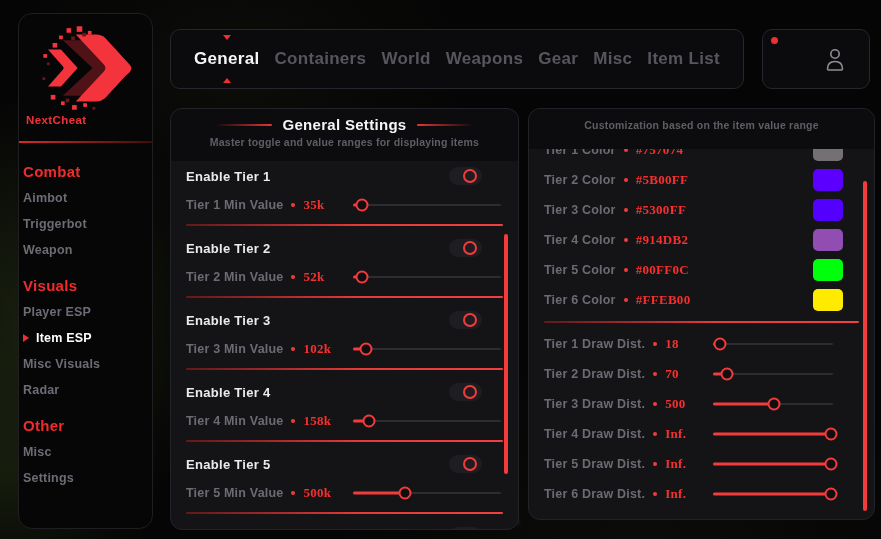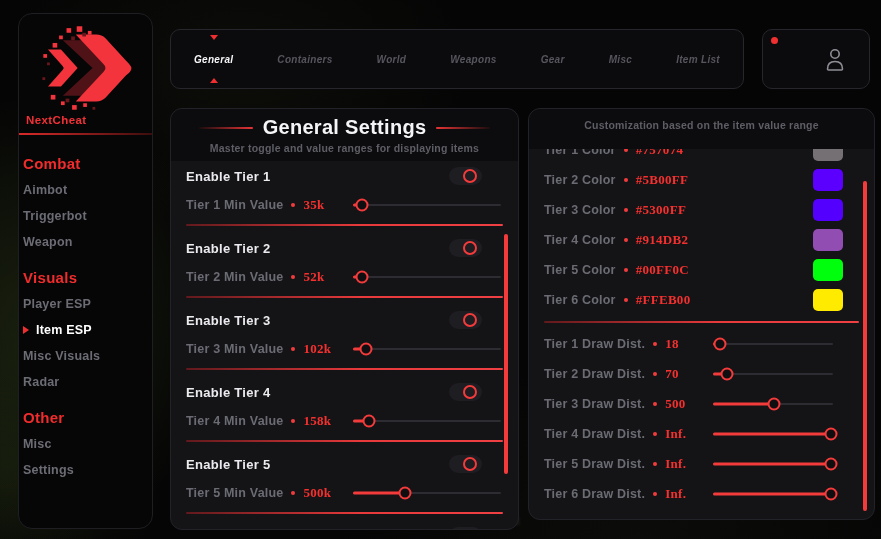--- a/index.html
+++ b/index.html
@@ -10,55 +10,55 @@
       radial-gradient(220px 220px at 8px 470px, rgba(62,84,32,.22), transparent 70%),
       radial-gradient(320px 220px at 240px 70px, rgba(56,66,32,.14), transparent 72%),
       radial-gradient(420px 260px at 640px 540px, rgba(70,70,50,.10), transparent 72%),
       #050505;}
   .bg-faint-text{position:absolute;left:458px;top:511px;color:#8a8878;opacity:.22;filter:blur(1.5px);font-size:15px;z-index:0;letter-spacing:.5px;}
 
   
   .sidebar{position:absolute;left:18px;top:13px;width:133px;height:514px;background:#060607;
     border:1px solid #1e1e23;border-radius:14px;z-index:2;overflow:hidden;}
   .logo{display:block;margin:8px auto 0;}
-  .brand{color:#f33036;font-size:11.5px;margin:0 0 7px 7px;letter-spacing:.4px;}
+  .brand{color:#f33036;font-size:11.5px;margin:0 0 15px 7px;letter-spacing:.4px;}
   .sdivider{height:2px;background:linear-gradient(90deg,#d92a2a,#571111 85%,#3a0d0d);}
   .snav{padding:6px 0 0 4px;}
   .nav-header{color:#f22c2c;font-size:15px;line-height:27px;margin-top:9px;letter-spacing:.3px;cursor:default;}
   .nav-item{color:#6c6c75;font-size:12.5px;line-height:26px;display:flex;align-items:center;letter-spacing:.2px;cursor:pointer;}
   .nav-item.active{color:#ffffff;}
   .arrow{margin-right:7px;}
 
   
   .tri-right{width:0;height:0;border-top:4px solid transparent;border-bottom:4px solid transparent;border-left:6px solid #ef2f2f;display:inline-block;}
   .tri-down{width:0;height:0;border-left:4px solid transparent;border-right:4px solid transparent;border-top:5px solid #ef2f2f;display:inline-block;}
   .tri-up{width:0;height:0;border-left:4px solid transparent;border-right:4px solid transparent;border-bottom:5px solid #ef2f2f;display:inline-block;}
 
   
   .topnav{position:absolute;left:170px;top:29px;width:572px;height:58px;background:#0b0b0d;
     border:1px solid #26262c;border-radius:10px;z-index:2;}
   .tabs{display:flex;align-items:center;justify-content:space-between;height:100%;padding:0 23px;}
-  .tab{position:relative;height:100%;display:flex;align-items:center;color:#56565e;font-size:10px;letter-spacing:.3px;cursor:pointer;font-style:italic;}
+  .tab{position:relative;height:100%;display:flex;align-items:center;color:#56565e;font-size:17px;letter-spacing:.3px;cursor:pointer;}
   .tab.active{color:#f5f5f7;}
   .tabmark-top{position:absolute;top:5px;left:50%;transform:translateX(-50%);}
   .tabmark-bottom{position:absolute;bottom:5px;left:50%;transform:translateX(-50%);}
 
   .userbox{position:absolute;left:762px;top:29px;width:106px;height:58px;background:#0b0b0d;
     border:1px solid #26262c;border-radius:10px;z-index:2;cursor:pointer;}
   .udot{position:absolute;left:8px;top:7px;width:7px;height:7px;border-radius:50%;background:#f03030;}
   .usericon{position:absolute;right:22px;top:50%;transform:translateY(-50%);}
 
   
   .panel{position:absolute;background:#141417;border:1px solid #222229;border-radius:12px;overflow:hidden;z-index:1;}
   #gpanel{left:170px;top:108px;width:347px;height:420px;}
   #vpanel{left:528px;top:108px;width:345px;height:410px;}
   .phead{position:absolute;top:0;left:0;right:0;z-index:3;background:#0c0c0e;border-radius:11px 11px 0 0;padding-top:7px;}
   #gpanel .phead{height:45px;} #vpanel .phead{height:33px;}
   .ptitle{display:flex;align-items:center;justify-content:center;gap:10px;}
-  .ptitle h1{font-size:20px;color:#f5f4f6;margin:0;letter-spacing:.3px;}
+  .ptitle h1{font-size:15px;color:#f5f4f6;margin:0;letter-spacing:.3px;}
   .hline{width:54px;height:2px;border-radius:1px;}
   .hline.l{background:linear-gradient(90deg,rgba(150,20,20,.1),#e53434);}
   .hline.r{background:linear-gradient(270deg,rgba(150,20,20,.1),#e53434);}
   .psub{text-align:center;color:#5e5e66;font-size:10.5px;margin-top:3px;letter-spacing:.2px;}
   .pbody{position:absolute;left:0;right:0;z-index:1;}
   #gpanel .pbody{top:52px;} #vpanel .pbody{top:26px;}
 
   .row{position:relative;display:flex;align-items:center;padding:0 15px;}
   .trow{height:30px;} .srow{height:28px;} .crow{height:30px;text-align:right;}
   .lbl-bright{color:#eceaee;font-size:13px;letter-spacing:.3px;}

